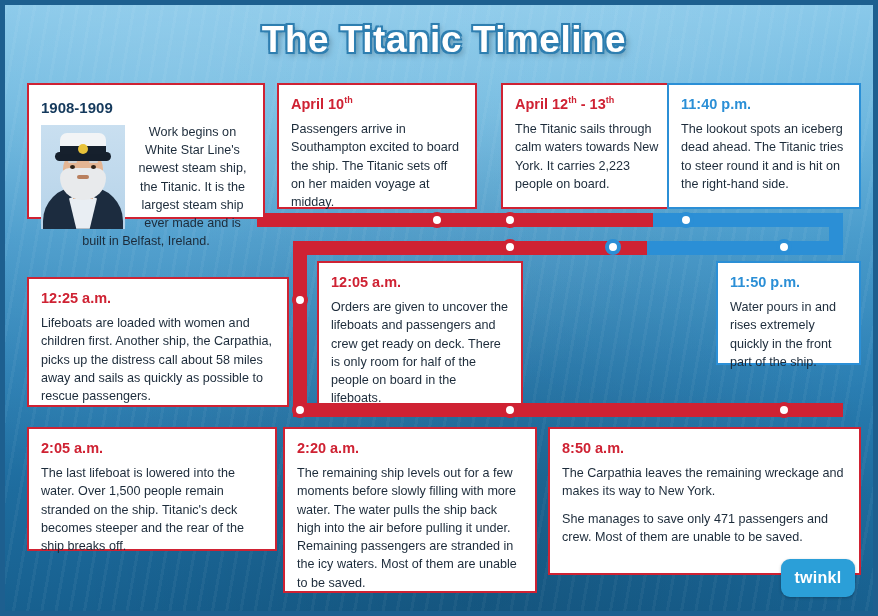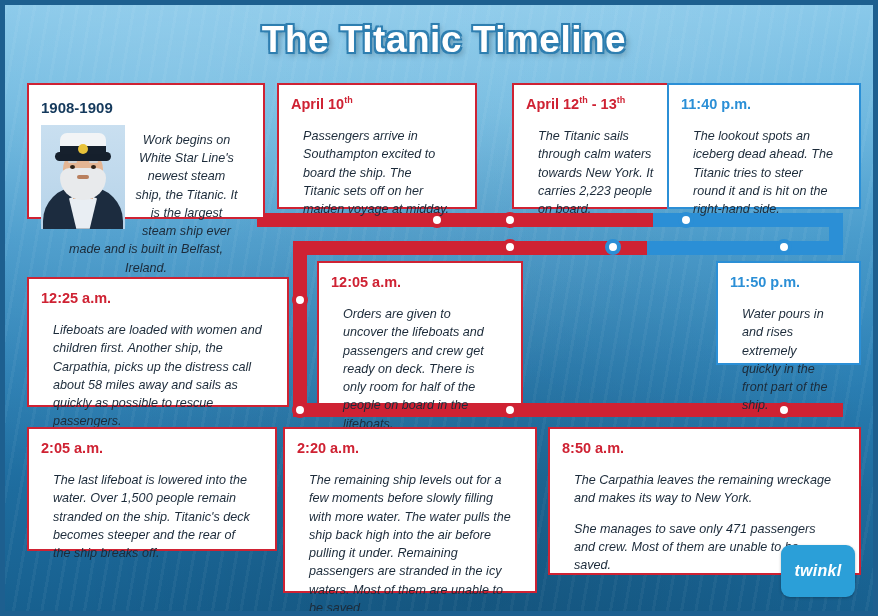--- a/index.html
+++ b/index.html
@@ -69,21 +69,21 @@
   }
   .card.red  { border: 2.5px solid #cf2233; }
   .card.blue { border: 2.5px solid #2b8fd6; }
   .card h3 {
     margin: 0 0 5px 0;
     font-size: 14.5px;
     font-weight: bold;
   }
   .card.red h3  { color: #cf2233; }
   .card.blue h3 { color: #2b8fd6; }
-  .card p { margin: 12px; font-style: italic; }
+  .card p { margin: 0; }
   .card p + p { margin-top: 9px; }
   sup { font-size: 9px; }
 
   
   #card-1908 { padding: 12px 12px 12px 12px; }
   #card-1908 h3 { color: #14395c; font-size: 15px; margin-bottom: 4px;}
   .portrait-wrap {
     float: left;
     width: 84px; height: 104px;
     margin: 2px 9px 2px 0;
@@ -131,27 +131,26 @@
     position:absolute; left:19px; top:21px; width:46px; height:8px; background:#16202d;
   }
   .pt-badge {
     position:absolute; left:37px; top:19px; width:10px; height:10px;
     background:#e8c23a; border-radius:50%;
   }
 
   
   #logo {
     position: absolute; right: 18px; bottom: 14px;
-    width: 74px; height: 52px;
+    width: 74px; height: 38px;
     background: #2b9fd8;
     border-radius: 9px;
     color: #ffffff;
     font-size: 16px;
     font-weight: bold;
-    font-style: italic;
     display: flex; align-items: center; justify-content: center;
     letter-spacing: 0.3px;
     box-shadow: 0 1px 3px rgba(0,0,0,0.25);
   }
 </style>
 </head>
 <body>
 
 <div id="page">
 
@@ -200,21 +199,21 @@
       </div>
     </div>
     <p class="p-text">Work begins on White Star Line's newest steam ship, the Titanic. It is the largest steam ship ever made and is built in Belfast, Ireland.</p>
   </div>
 
   <div class="card red" style="left:272px; top:78px; width:200px; height:126px;">
     <h3><span>April 10</span><sup>th</sup></h3>
     <p>Passengers arrive in Southampton excited to board the ship. The Titanic sets off on her maiden voyage at midday.</p>
   </div>
 
-  <div class="card red" style="left:507px; top:78px; width:175px; height:126px;">
+  <div class="card red" style="left:496px; top:78px; width:175px; height:126px;">
     <h3><span>April 12</span><sup>th</sup><span> - 13</span><sup>th</sup></h3>
     <p>The Titanic sails through calm waters towards New York. It carries 2,223 people on board.</p>
   </div>
 
   <div class="card blue" style="left:662px; top:78px; width:194px; height:126px;">
     <h3>11:40 p.m.</h3>
     <p>The lookout spots an iceberg dead ahead. The Titanic tries to steer round it and is hit on the right-hand side.</p>
   </div>
 
   <div class="card blue" style="left:711px; top:256px; width:145px; height:104px;">

